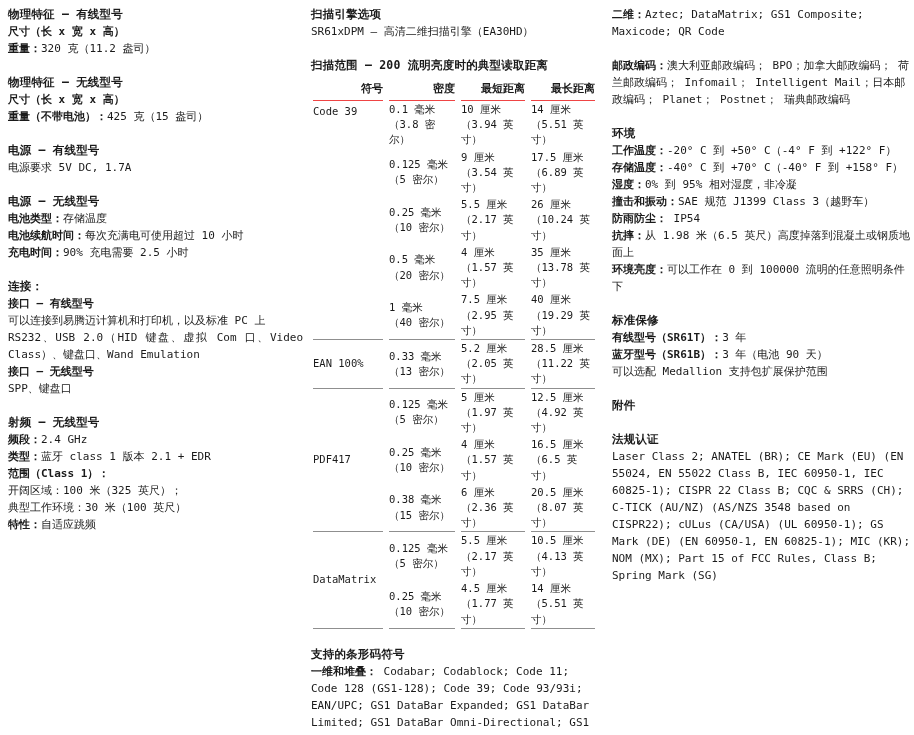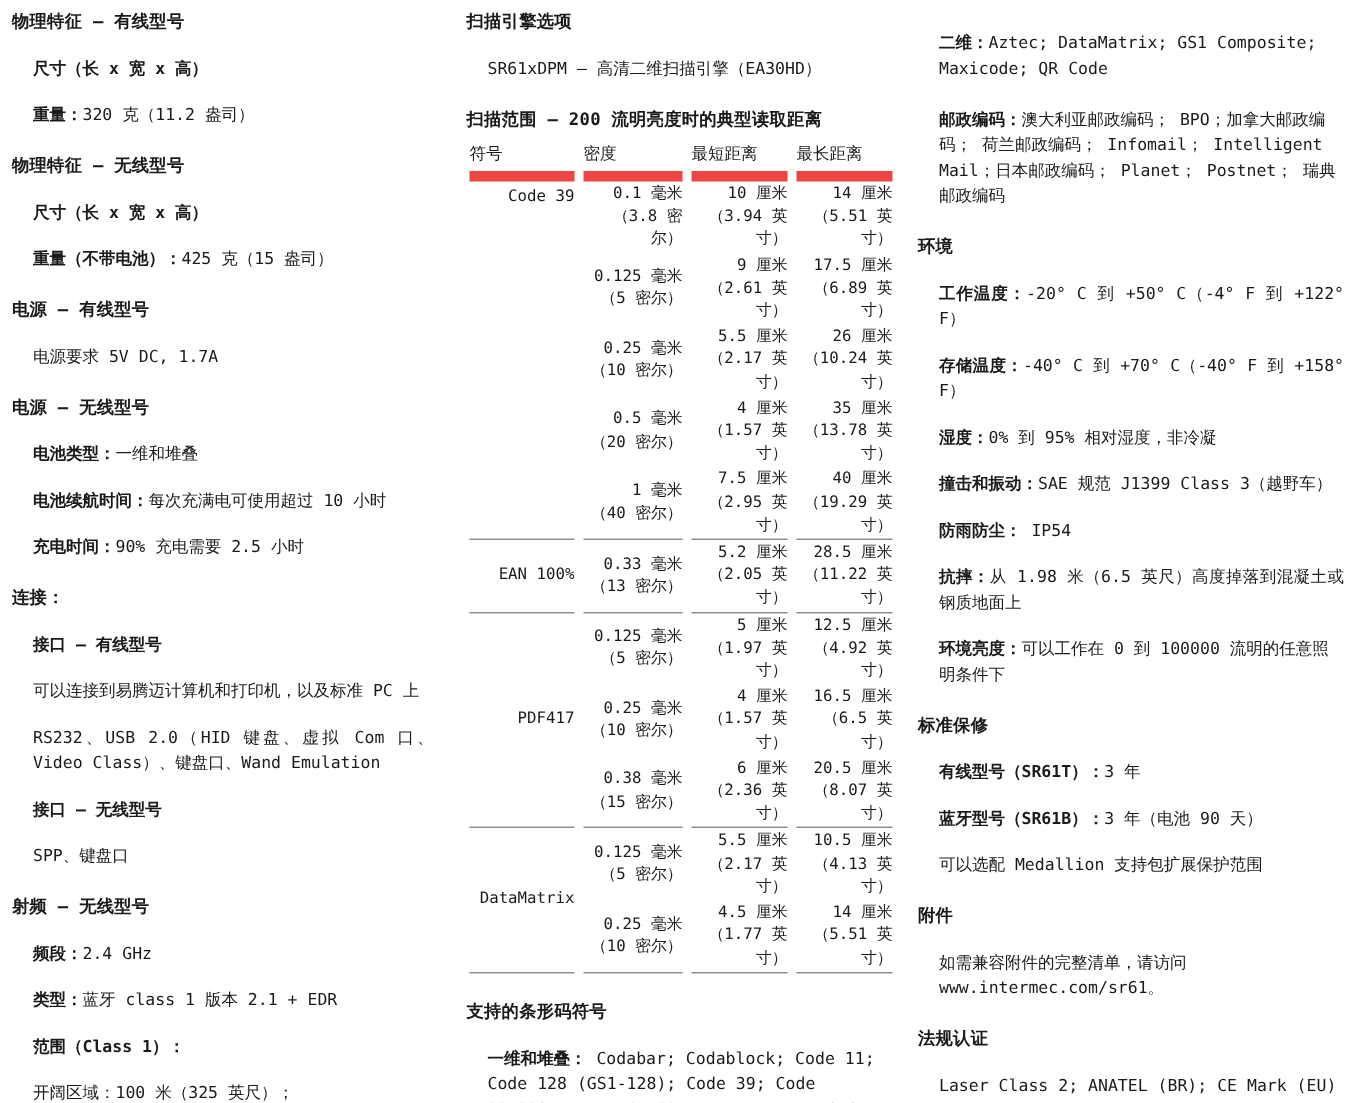--- a/index.html
+++ b/index.html
@@ -23,48 +23,48 @@
 
   .section { margin: 0 0 17px 0; }
   .heading {
     margin: 0;
     font-size: 11.5px;
     line-height: 17px;
     font-weight: bold;
     letter-spacing: 0.2px;
   }
   p.line {
-    margin: 14px;
+    margin: 0;
     font-size: 11px;
     line-height: 17px;
     text-align: justify;
     word-break: break-word;
   }
   p.line:last-child { text-align: left; }
   .b { font-weight: bold; }
 
   
   table.scan {
     border-collapse: separate;
     border-spacing: 6px 0;
     table-layout: fixed;
     width: 282px;
     margin: 4px 0 6px -4px;
   }
   table.scan th {
     font-size: 11px;
-    font-weight: normal;
-    text-align: left;
+    font-weight: bold;
+    text-align: right;
     padding: 3px 0 4px 0;
     line-height: 15px;
-    border-bottom: 7px solid #ef4444;
+    border-bottom: 1px solid #ef4444;
   }
   table.scan td {
     font-size: 10.5px;
-    text-align: right;
+    text-align: left;
     vertical-align: middle;
     padding: 1px 0;
     line-height: 15.2px;
   }
   table.scan td .cl { display: block; }
   table.scan td.sym { font-size: 10.5px; }
   table.scan td.gb { border-bottom: 1px solid #8f8f8f; }
   table.scan tbody.first td.sym { vertical-align: top; padding-top: 3px; }
   col.c-sym { width: 70px; }
   col.c-den { width: 66px; }
@@ -85,21 +85,21 @@
         <h3 class="heading">物理特征 — 无线型号</h3>
         <p class="line"><span class="b">尺寸（长 x 宽 x 高）</span></p>
         <p class="line"><span class="b">重量（不带电池）：</span><span>425 克（15 盎司）</span></p>
       </div>
       <div class="section">
         <h3 class="heading">电源 — 有线型号</h3>
         <p class="line"><span>电源要求 5V DC, 1.7A</span></p>
       </div>
       <div class="section">
         <h3 class="heading">电源 — 无线型号</h3>
-        <p class="line"><span class="b">电池类型：</span><span>一维和堆叠</span></p>
+        <p class="line"><span class="b">电池类型：</span><span>存储温度</span></p>
         <p class="line"><span class="b">电池续航时间：</span><span>每次充满电可使用超过 10 小时</span></p>
         <p class="line"><span class="b">充电时间：</span><span>90% 充电需要 2.5 小时</span></p>
       </div>
       <div class="section">
         <h3 class="heading">连接：</h3>
         <p class="line"><span class="b">接口 — 有线型号</span></p>
         <p class="line"><span>可以连接到易腾迈计算机和打印机，以及标准 PC 上</span></p>
         <p class="line"><span>RS232、USB 2.0（HID 键盘、虚拟 Com 口、Video Class）、键盘口、Wand Emulation</span></p>
         <p class="line"><span class="b">接口 — 无线型号</span></p>
         <p class="line"><span>SPP、键盘口</span></p>
@@ -152,21 +152,21 @@
                 <span class="cl">（5.51 英寸）</span>
               </td>
             </tr>
             <tr>
               <td>
                 <span class="cl">0.125 毫米</span>
                 <span class="cl">（5 密尔）</span>
               </td>
               <td>
                 <span class="cl">9 厘米</span>
-                <span class="cl">（2.61 英寸）</span>
+                <span class="cl">（3.54 英寸）</span>
               </td>
               <td>
                 <span class="cl">17.5 厘米</span>
                 <span class="cl">（6.89 英寸）</span>
               </td>
             </tr>
             <tr>
               <td>
                 <span class="cl">0.25 毫米</span>
                 <span class="cl">（10 密尔）</span>
@@ -327,20 +327,19 @@
         <p class="line"><span class="b">环境亮度：</span><span>可以工作在 0 到 100000 流明的任意照明条件下</span></p>
       </div>
       <div class="section">
         <h3 class="heading">标准保修</h3>
         <p class="line"><span class="b">有线型号（SR61T）：</span><span>3 年</span></p>
         <p class="line"><span class="b">蓝牙型号（SR61B）：</span><span>3 年（电池 90 天）</span></p>
         <p class="line"><span>可以选配 Medallion 支持包扩展保护范围</span></p>
       </div>
       <div class="section">
         <h3 class="heading">附件</h3>
-        <p class="line"><span>如需兼容附件的完整清单，请访问 www.intermec.com/sr61。</span></p>
       </div>
       <div class="section">
         <h3 class="heading">法规认证</h3>
         <p class="line"><span>Laser Class 2; ANATEL (BR); CE Mark (EU) (EN 55024, EN 55022 Class B, IEC 60950-1, IEC 60825-1); CISPR 22 Class B; CQC &amp; SRRS (CH); C-TICK (AU/NZ) (AS/NZS 3548 based on CISPR22); cULus (CA/USA) (UL 60950-1); GS Mark (DE) (EN 60950-1, EN 60825-1); MIC (KR); NOM (MX); Part 15 of FCC Rules, Class B; Spring Mark (SG)</span></p>
       </div>
     </div>
 </div>
 
 </body></html>

